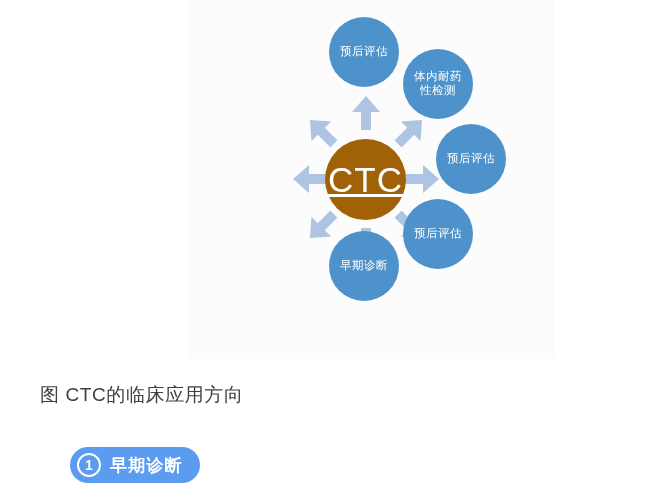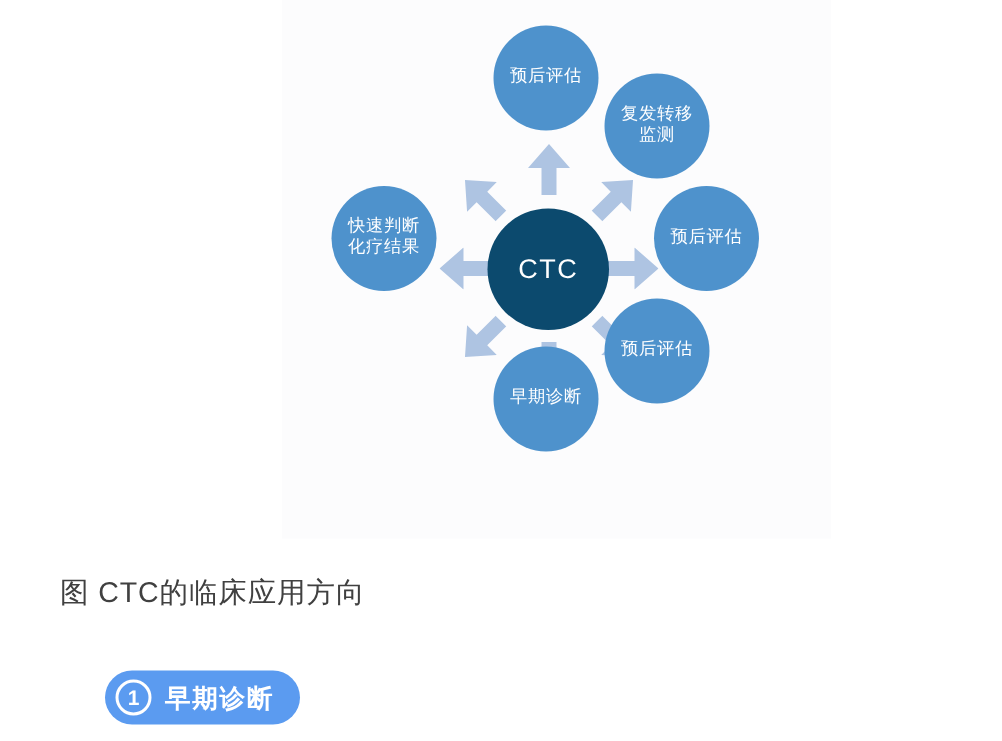--- a/index.html
+++ b/index.html
@@ -58,23 +58,24 @@
 
   .node.satellite {
     width: 70px;
     height: 70px;
     font-size: 11.5px;
   }
 
   .node.center {
     width: 81px;
     height: 81px;
-    font-size: 18px;
+    font-size: 35px;
     letter-spacing: 1px;
-    background: #0c4a6e;
+    background: #a16207;
+    text-decoration: underline;
   }
   .node.center .node-label { padding: 0; }
 
   
   #node-top          { left: 141px; top:  17px; }   
   #node-top-right    { left: 215px; top:  49px; }   
   #node-right        { left: 248px; top: 124px; }   
   #node-bottom-right { left: 215px; top: 199px; }   
   #node-bottom       { left: 141px; top: 231px; }   
   #node-bottom-left  { left:  66px; top: 199px; }   
@@ -199,33 +200,30 @@
       <div class="arrow" id="arrow-up-left">
         <svg viewBox="0 0 34 28" xmlns="http://www.w3.org/2000/svg">
           <polygon points="0,9 18,9 18,0 34,14 18,28 18,19 0,19" fill="#aec4e2"></polygon>
         </svg>
       </div>
 
       <div class="node satellite" id="node-top">
         <span class="node-label">预后评估</span>
       </div>
       <div class="node satellite" id="node-top-right">
-        <span class="node-label">复发转移监测</span>
+        <span class="node-label">体内耐药性检测</span>
       </div>
       <div class="node satellite" id="node-right">
         <span class="node-label">预后评估</span>
       </div>
       <div class="node satellite" id="node-bottom-right">
         <span class="node-label">预后评估</span>
       </div>
       <div class="node satellite" id="node-bottom">
         <span class="node-label">早期诊断</span>
-      </div>
-      <div class="node satellite" id="node-left">
-        <span class="node-label">快速判断化疗结果</span>
       </div>
 
       <div class="node center" id="node-center">
         <span class="node-label">CTC</span>
       </div>
 
     </div>
   </div>
 
   <div id="figure-caption">图 CTC的临床应用方向</div>

